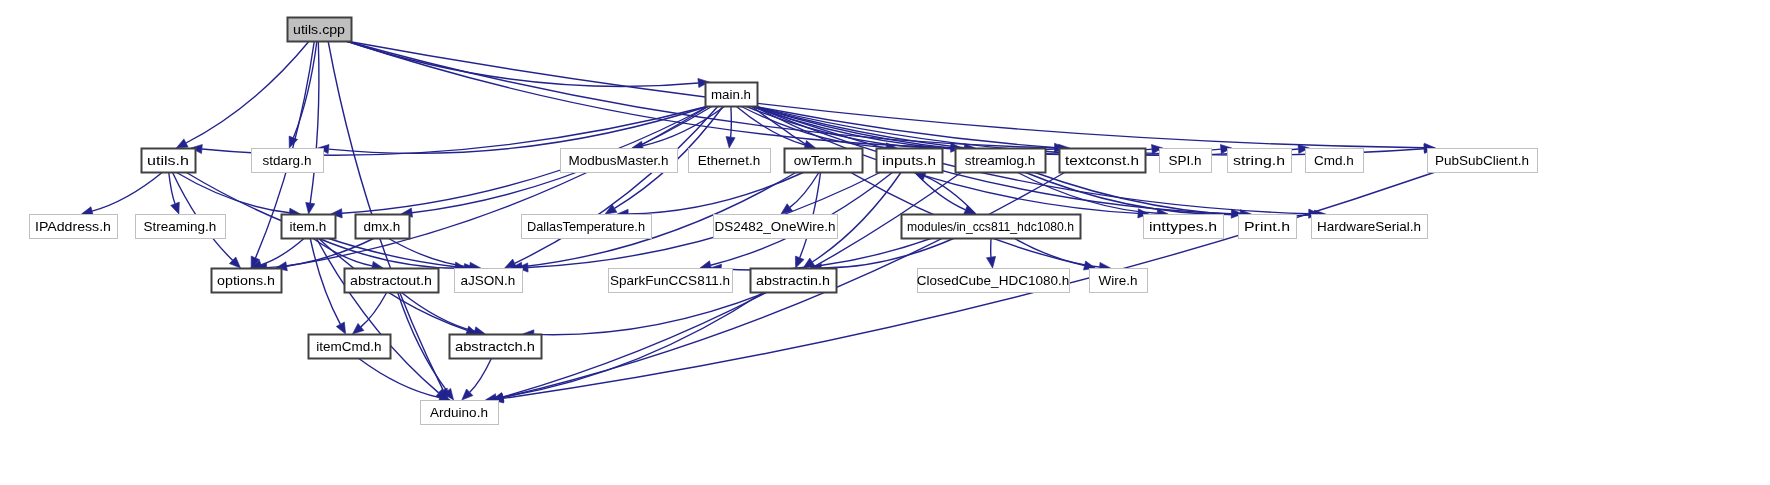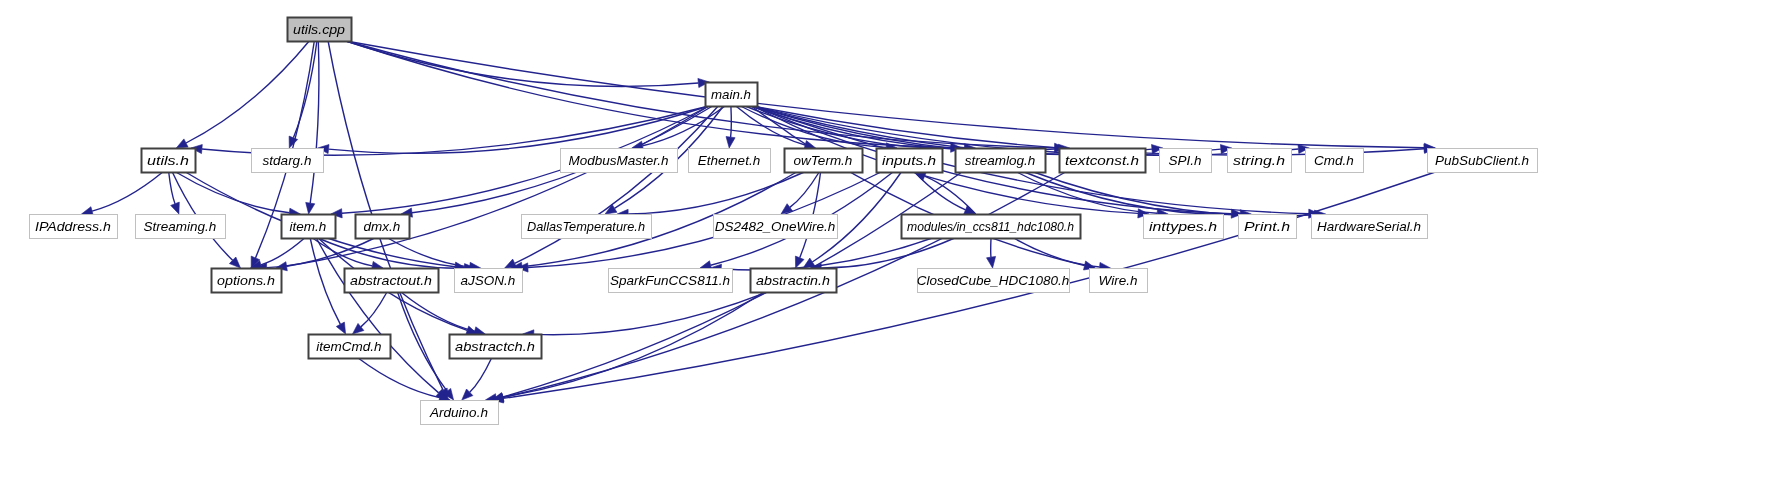--- a/index.html
+++ b/index.html
@@ -7,21 +7,20 @@
     padding: 0;
     background: #ffffff;
   }
   #graph-root {
     position: relative;
     width: 1770px;
     height: 485px;
     background: #ffffff;
     font-family: "Liberation Sans", sans-serif;
     overflow: hidden;
-    font-style: italic;
   }
   svg#graph-canvas {
     position: absolute;
     left: 0;
     top: 0;
     width: 1770px;
     height: 485px;
   }
   .edge {
     fill: none;

